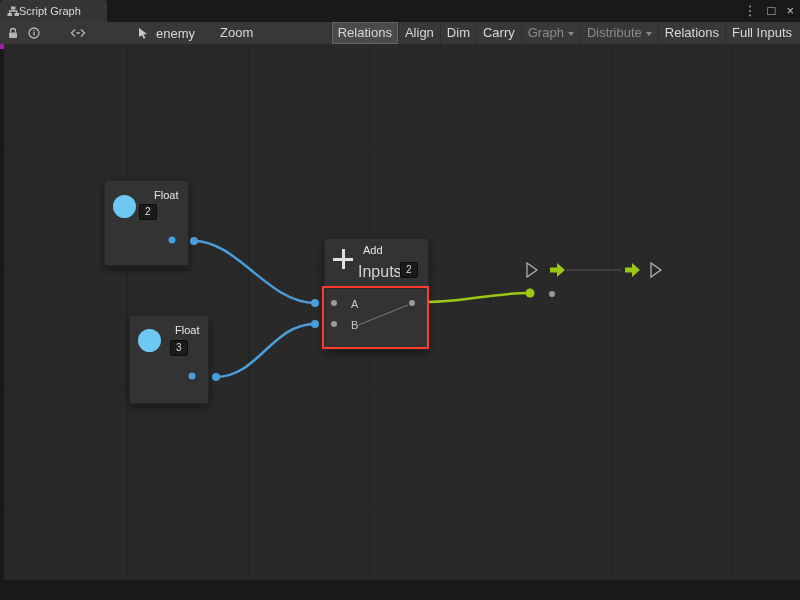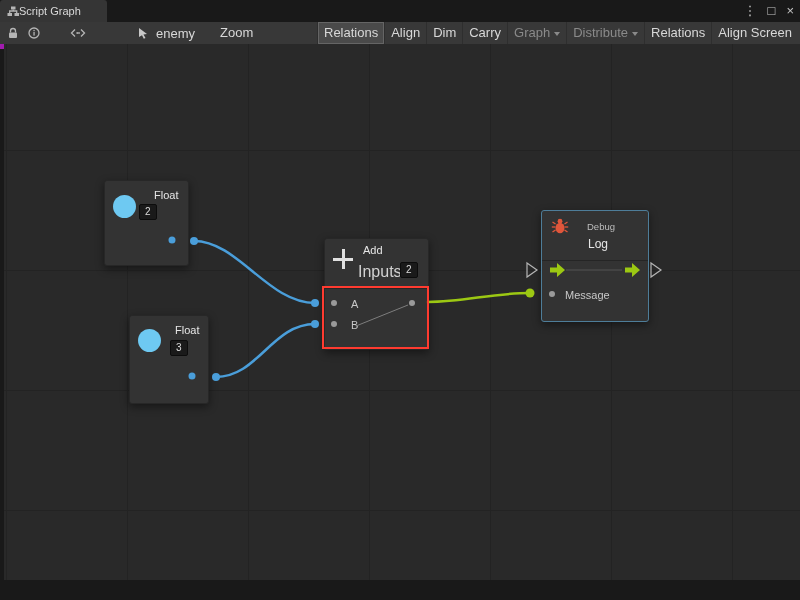--- a/index.html
+++ b/index.html
@@ -130,21 +130,21 @@
       <div class="tb-btn">Align</div>
       <div class="tb-btn">Dim</div>
       <div class="tb-btn">Carry</div>
       <div class="tb-btn disabled">
         <span>Graph</span><span class="caret"></span>
       </div>
       <div class="tb-btn disabled">
         <span>Distribute</span><span class="caret"></span>
       </div>
       <div class="tb-btn">Relations</div>
-      <div class="tb-btn">Align Screen</div>
+      <div class="tb-btn">Full Inputs</div>
     </div>
   </div>
 
   <div class="canvas">
 
     <div class="node" style="left:100px;top:136px;width:83px;height:84px;">
       <div class="float-dot" style="left:8px;top:14px;"></div>
       <div class="n-title" style="left:49px;top:8px;">Float</div>
       <div class="chip" style="left:34px;top:23px;">2</div>
     </div>
@@ -158,36 +158,20 @@
     <div class="node" style="left:320px;top:194px;width:103px;height:110px;">
       <div class="plus-icon"></div>
       <div class="n-title" style="left:38px;top:5px;">Add</div>
       <div class="n-title" style="left:33px;top:24px;font-size:16px;color:#d2d2d2;">Inputs</div>
       <div class="chip" style="left:75px;top:23px;">2</div>
       <div class="divider" style="top:49px;"></div>
       <div class="plabel" style="left:26px;top:59px;">A</div>
       <div class="plabel" style="left:26px;top:80px;">B</div>
     </div>
 
-    <div class="node node-debug" style="left:537px;top:166px;width:106px;height:110px;">
-      <svg style="position:absolute;left:9px;top:7px;" width="18" height="17" viewBox="0 0 18 17">
-        <line class="bug-stroke" x1="4.5" y1="6" x2="1.5" y2="4"></line>
-        <line class="bug-stroke" x1="4.5" y1="9" x2="0.8" y2="9"></line>
-        <line class="bug-stroke" x1="4.5" y1="12" x2="1.5" y2="14"></line>
-        <line class="bug-stroke" x1="13.5" y1="6" x2="16.5" y2="4"></line>
-        <line class="bug-stroke" x1="13.5" y1="9" x2="17.2" y2="9"></line>
-        <line class="bug-stroke" x1="13.5" y1="12" x2="16.5" y2="14"></line>
-        <ellipse class="bug-fill" cx="9" cy="10" rx="4.5" ry="5.3"></ellipse>
-        <circle class="bug-fill" cx="9" cy="3.2" r="2.4"></circle>
-      </svg>
-      <div class="n-sub" style="left:45px;top:10px;">Debug</div>
-      <div class="n-title" style="left:46px;top:26px;font-size:12px;">Log</div>
-      <div class="divider" style="top:49px;"></div>
-      <div class="plabel" style="left:23px;top:78px;">Message</div>
-    </div>
 
     <svg class="overlay" width="800" height="556" viewBox="0 0 800 556">
 
       <path class="wire blue" d="M190 197 C234 197 264 259 311 259"></path>
       <path class="wire blue" d="M212 333 C254 333 268 280 311 280"></path>
       <path class="wire green" d="M424 258 C460 258 488 249 526 249"></path>
       <circle class="cap blue" cx="190" cy="197" r="4"></circle>
       <circle class="cap blue" cx="311" cy="259" r="4"></circle>
       <circle class="cap blue" cx="212" cy="333" r="4"></circle>
       <circle class="cap blue" cx="311" cy="280" r="4"></circle>

